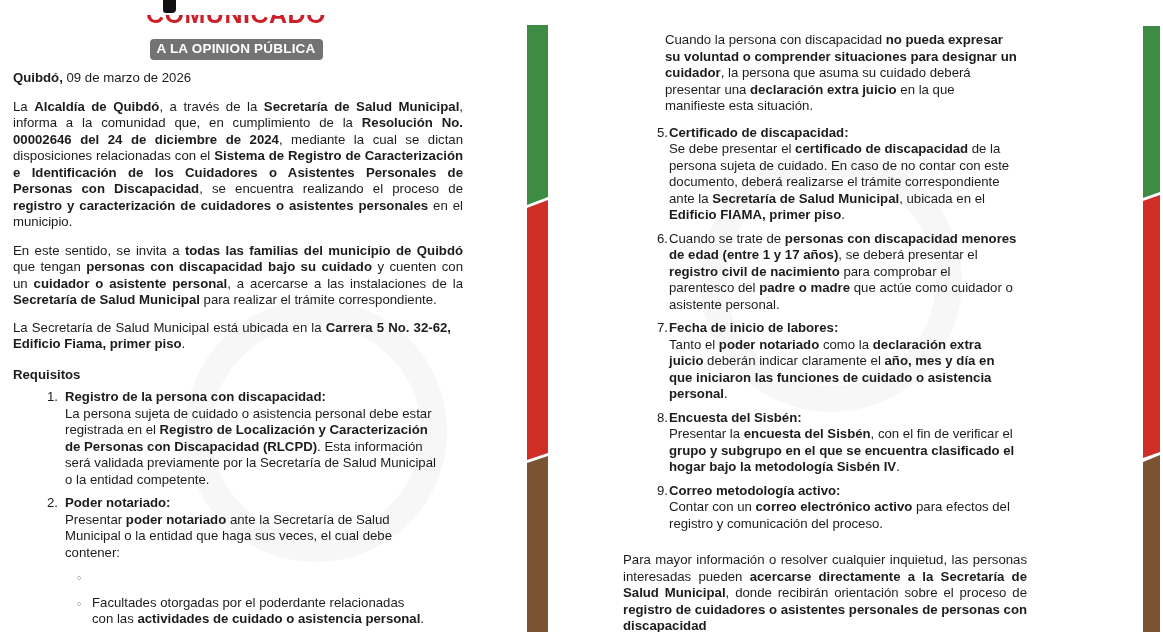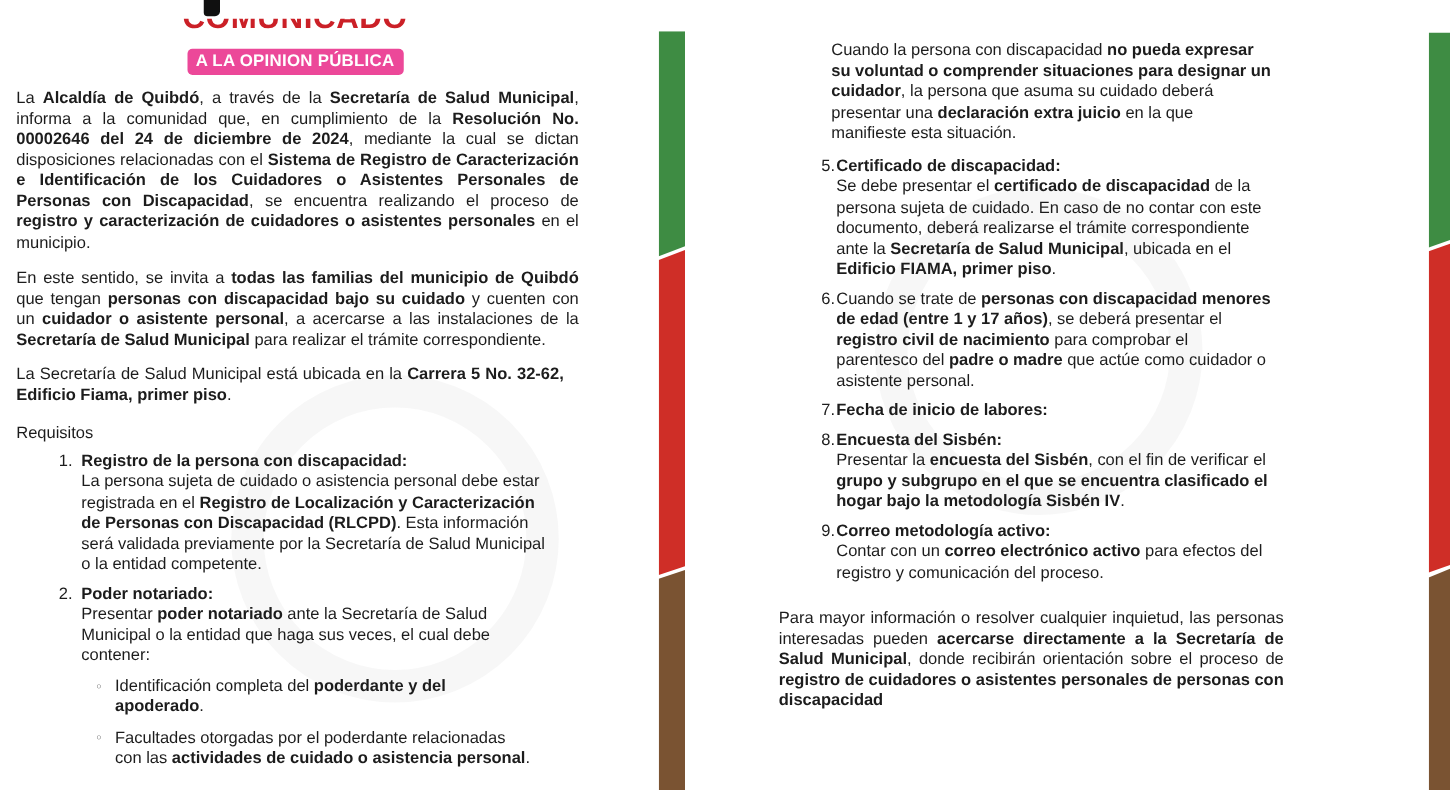--- a/index.html
+++ b/index.html
@@ -38,21 +38,21 @@
   #bar-center{left:527px;top:25px;}
   #bar-right{left:1143px;top:26px;}
 
   
   #left-col{left:13px;top:70px;width:450px;}
   #right-col{left:623px;top:26px;width:404px;}
 
   .just{text-align:justify;} .mb12{margin-bottom:12px;}
   .mb11{margin-bottom:11px;} .mb9{margin-bottom:9px;} .mb6{margin-bottom:6px;}
 
-  .section-title{font-weight:400;margin-top:14px;}
+  .section-title{font-weight:700;margin-top:14px;}
 
   .li{display:flex;align-items:flex-start;margin-bottom:7px;}
   #left-col .li{padding-left:34px;}
   #left-col .num{width:18px;flex:none;}
   #left-col .li-content{width:374px;}
   #right-col .li{padding-left:34px;}
   #right-col .num{width:12px;flex:none;}
   #right-col .li-content{width:350px;}
   .li-title{font-weight:700;}
 
@@ -68,36 +68,37 @@
 
 <div class="abs" id="top-mark"></div>
 
 <div class="abs watermark" id="wm-left"></div>
 <div class="abs watermark" id="wm-right"></div>
 
 <div class="abs" id="header">
   <div id="comunicado-clip">
     <span id="comunicado-text" style="color: rgb(203, 32, 39);">COMUNICADO</span>
   </div>
-  <span id="banner" style="background: #ec4899;">A LA OPINION PÚBLICA</span>
+  <span id="banner" style="background: #737373;">A LA OPINION PÚBLICA</span>
 </div>
 
 <svg class="abs" id="bar-center" width="21" height="607" viewBox="0 0 21 607">
   <polygon points="0,0 21,0 21,172 0,180" fill="#3e8c43"></polygon>
   <polygon points="0,183 21,175 21,428 0,435" fill="#cf2e27"></polygon>
   <polygon points="0,438 21,431 21,607 0,607" fill="#7a5332"></polygon>
 </svg>
 
 <svg class="abs" id="bar-right" width="17" height="606" viewBox="0 0 17 606">
   <polygon points="0,0 17,0 17,166 0,172" fill="#3e8c43"></polygon>
   <polygon points="0,175 17,169 17,426 0,432" fill="#cf2e27"></polygon>
   <polygon points="0,436 17,429 17,606 0,606" fill="#7a5332"></polygon>
 </svg>
 
 <div class="abs" id="left-col">
+  <div class="mb12"><b>Quibdó,</b><span> 09 de marzo de 2026</span></div>
 
   <p class="just mb12" style="margin:0 0 12px 0"><span>La </span><b>Alcaldía de Quibdó</b><span>, a través de la </span><b>Secretaría de Salud Municipal</b><span>, informa a la comunidad que, en cumplimiento de la </span><b>Resolución No. 00002646 del 24 de diciembre de 2024</b><span>, mediante la cual se dictan disposiciones relacionadas con el </span><b>Sistema de Registro de Caracterización e Identificación de los Cuidadores o Asistentes Personales de Personas con Discapacidad</b><span>, se encuentra realizando el proceso de </span><b>registro y caracterización de cuidadores o asistentes personales</b><span> en el municipio.</span></p>
 
   <p class="just mb11" style="margin:0 0 11px 0"><span>En este sentido, se invita a </span><b>todas las familias del municipio de Quibdó</b><span> que tengan </span><b>personas con discapacidad bajo su cuidado</b><span> y cuenten con un </span><b>cuidador o asistente personal</b><span>, a acercarse a las instalaciones de la </span><b>Secretaría de Salud Municipal</b><span> para realizar el trámite correspondiente.</span></p>
 
   <p class="just mb9" style="margin:0 12px 9px 0"><span>La Secretaría de Salud Municipal está ubicada en la </span><b>Carrera 5 No. 32-62, Edificio Fiama, primer piso</b><span>.</span></p>
 
   <div class="section-title mb6">Requisitos</div>
 
   <div class="li">
@@ -108,21 +109,20 @@
     </div>
   </div>
 
   <div class="li">
     <span class="num">2.</span>
     <div class="li-content">
       <div class="li-title">Poder notariado:</div>
       <div><span>Presentar </span><b>poder notariado</b><span> ante la Secretaría de Salud Municipal o la entidad que haga sus veces, el cual debe contener:</span></div>
       <div class="sub">
         <span class="sub-marker">○</span>
-        <span class="sub-text"><span>Identificación completa del </span><b>poderdante y del apoderado</b><span>.</span></span>
       </div>
       <div class="sub">
         <span class="sub-marker">○</span>
         <span class="sub-text"><span>Facultades otorgadas por el poderdante relacionadas con las </span><b>actividades de cuidado o asistencia personal</b><span>.</span></span>
       </div>
     </div>
   </div>
 
 </div>
 
@@ -141,20 +141,21 @@
     <span class="num">6.</span>
     <div class="li-content">
       <div><span>Cuando se trate de </span><b>personas con discapacidad menores de edad (entre 1 y 17 años)</b><span>, se deberá presentar el </span><b>registro civil de nacimiento</b><span> para comprobar el parentesco del </span><b>padre o madre</b><span> que actúe como cuidador o asistente personal.</span></div>
     </div>
   </div>
 
   <div class="li">
     <span class="num">7.</span>
     <div class="li-content">
       <div class="li-title">Fecha de inicio de labores:</div>
+      <div><span>Tanto el </span><b>poder notariado</b><span> como la </span><b>declaración extra juicio</b><span> deberán indicar claramente el </span><b>año, mes y día en que iniciaron las funciones de cuidado o asistencia personal</b><span>.</span></div>
     </div>
   </div>
 
   <div class="li">
     <span class="num">8.</span>
     <div class="li-content">
       <div class="li-title">Encuesta del Sisbén:</div>
       <div><span>Presentar la </span><b>encuesta del Sisbén</b><span>, con el fin de verificar el </span><b>grupo y subgrupo en el que se encuentra clasificado el hogar bajo la metodología Sisbén IV</b><span>.</span></div>
     </div>
   </div>

